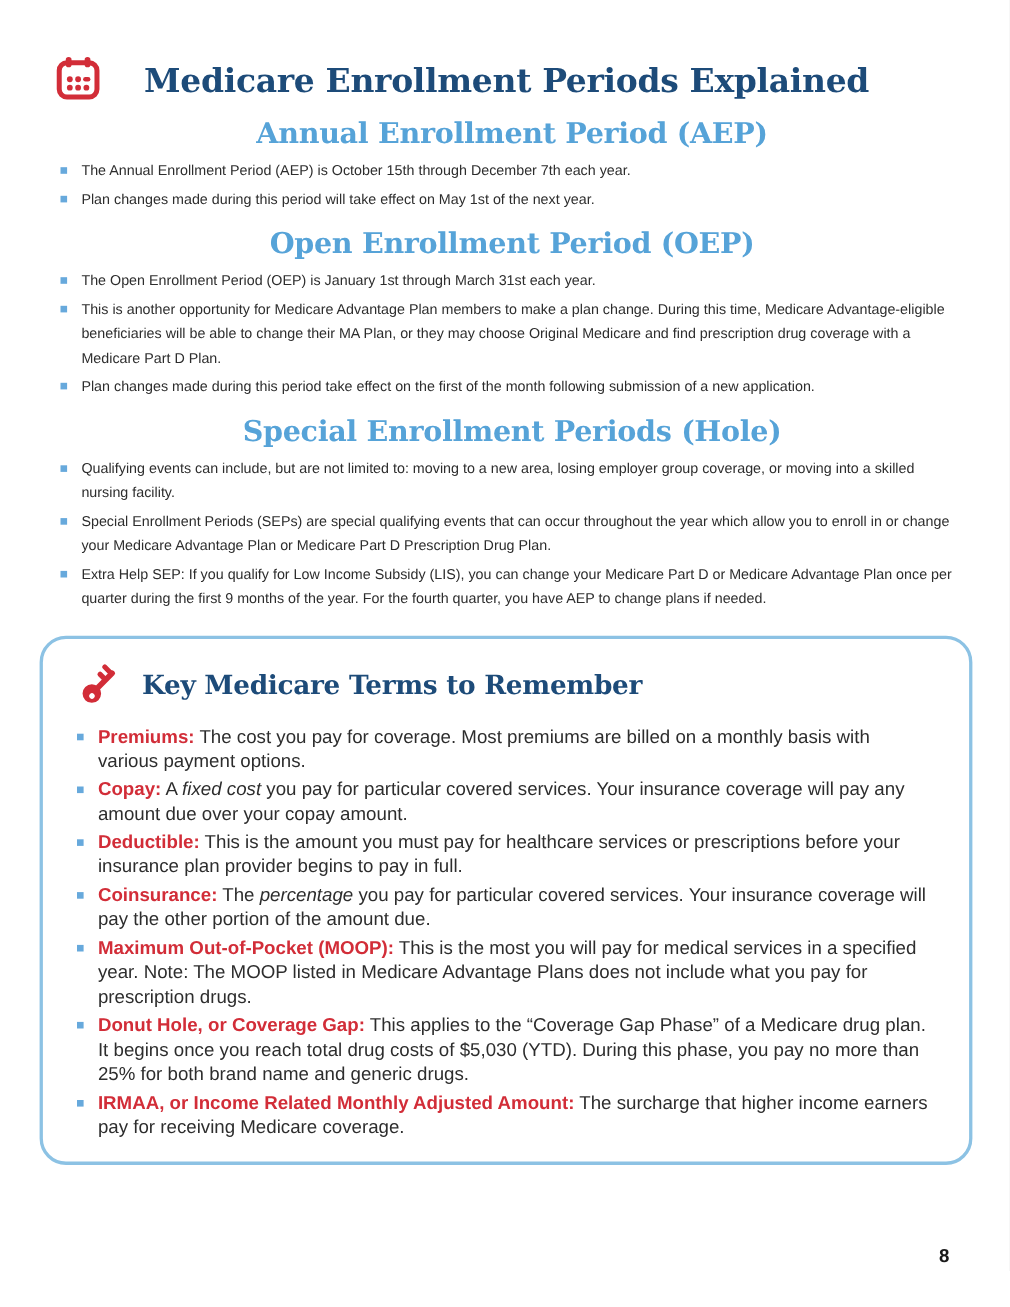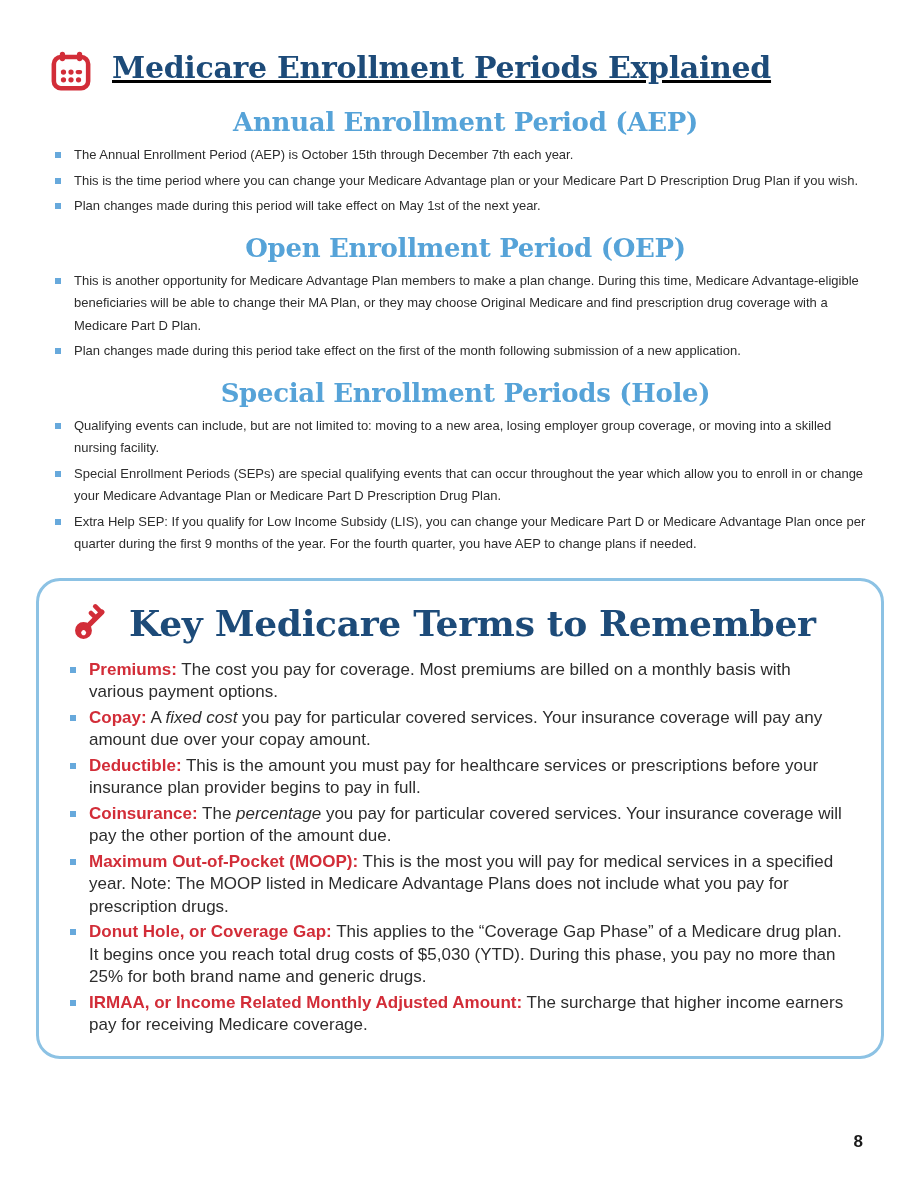--- a/index.html
+++ b/index.html
@@ -16,24 +16,23 @@
     width: 918px;
     height: 1188px;
     background: #ffffff;
     position: relative;
     font-family: "Liberation Sans", sans-serif;
     overflow: hidden;
     margin: 0 auto;
   }
   .doc-header {
     display: flex;
-    align-items: flex-start;
-    gap: 20px;
+    align-items: flex-end;
+    gap: 39px;
     margin: 50px 40px 10px 50px;
-    text-decoration: underline;
   }
   .doc-header h1 {
     font-family: "DejaVu Serif", "Liberation Serif", serif;
     font-weight: 700;
     font-size: 30px;
     color: var(--navy);
     letter-spacing: -0.3px;
   }
   .cal-icon { width: 42px; height: 42px; flex: 0 0 auto; }
   h2.section-heading {
@@ -76,21 +75,21 @@
   }
   .box-header {
     display: flex;
     align-items: center;
     gap: 16px;
     margin: 4px 0 14px 16px;
   }
   .box-header h2 {
     font-family: "DejaVu Serif", "Liberation Serif", serif;
     font-weight: 700;
-    font-size: 36px;
+    font-size: 24px;
     color: var(--navy);
     letter-spacing: -0.3px;
   }
   .key-icon { width: 44px; height: 44px; flex: 0 0 auto; }
   ul.terms-list {
     list-style: none;
     margin-left: 17px;
     margin-right: 12px;
   }
   ul.terms-list li {
@@ -131,29 +130,28 @@
       <circle cx="12" cy="17" r="1.5" fill="#d22d38"></circle>
       <circle cx="16.3" cy="17" r="1.5" fill="#d22d38"></circle>
     </svg>
     <h1>Medicare Enrollment Periods Explained</h1>
   </div>
 
   <section>
     <h2 class="section-heading">Annual Enrollment Period (AEP)</h2>
     <ul class="bullet-list">
       <li><span class="sq"></span><span>The Annual Enrollment Period (AEP) is October 15th through December 7th each year.</span></li>
-      <li><span class="sq"></span><span>This is the time period where you can change your Medicare Advantage plan or your Medicare Part D Prescription Drug Plan if you wish.</span></li>
       <li><span class="sq"></span><span>Plan changes made during this period will take effect on May 1st of the next year.</span></li>
     </ul>
   </section>
 
   <section>
     <h2 class="section-heading">Open Enrollment Period (OEP)</h2>
     <ul class="bullet-list">
-      <li><span class="sq"></span></li>
+      <li><span class="sq"></span><span>The Open Enrollment Period (OEP) is January 1st through March 31st each year.</span></li>
       <li><span class="sq"></span><span>This is another opportunity for Medicare Advantage Plan members to make a plan change. During this time, Medicare Advantage-eligible beneficiaries will be able to change their MA Plan, or they may choose Original Medicare and find prescription drug coverage with a Medicare Part D Plan.</span></li>
       <li><span class="sq"></span><span>Plan changes made during this period take effect on the first of the month following submission of a new application.</span></li>
     </ul>
   </section>
 
   <section>
     <h2 class="section-heading">Special Enrollment Periods (Hole)</h2>
     <ul class="bullet-list">
       <li><span class="sq"></span><span>Qualifying events can include, but are not limited to: moving to a new area, losing employer group coverage, or moving into a skilled nursing facility.</span></li>
       <li><span class="sq"></span><span>Special Enrollment Periods (SEPs) are special qualifying events that can occur throughout the year which allow you to enroll in or change your Medicare Advantage Plan or Medicare Part D Prescription Drug Plan.</span></li>

